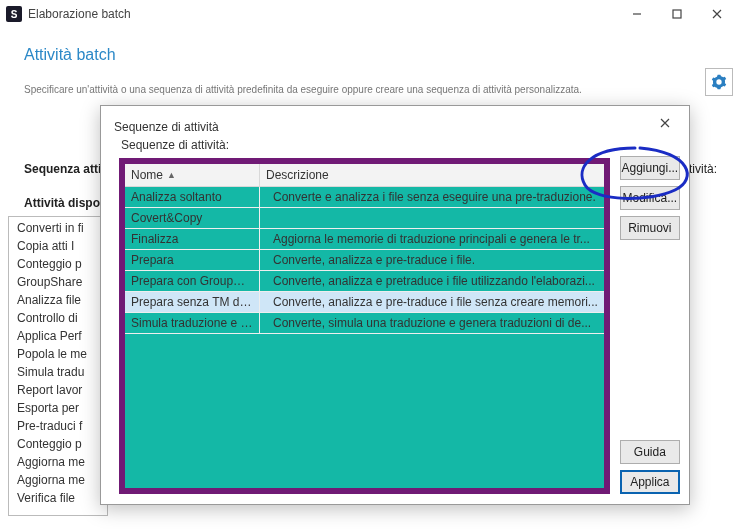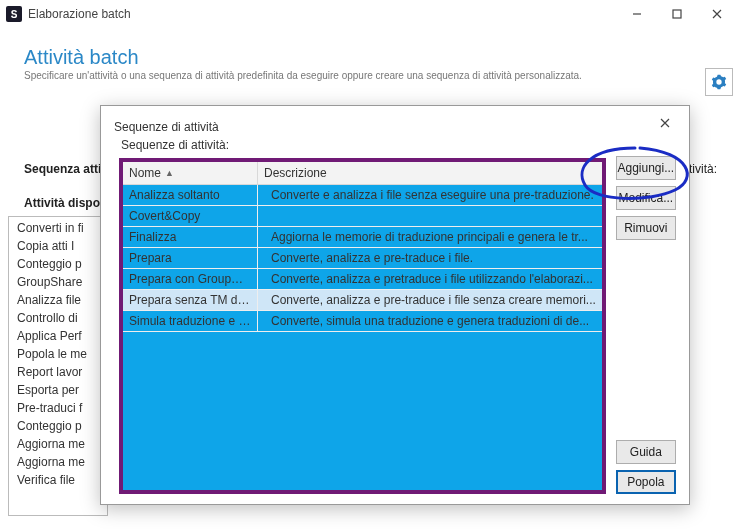--- a/index.html
+++ b/index.html
@@ -7,41 +7,41 @@
   body { font-size: 12px; color: #333; }
 
   
   .main-titlebar { display: flex; align-items: center; height: 28px; padding: 0 6px; border-bottom: 0; }
   .main-titlebar .app-icon { width: 16px; height: 16px; background: #1a1a2a; display: inline-flex; align-items: center; justify-content: center; color: #fff; font-weight: bold; font-size: 10px; border-radius: 2px; margin-right: 6px; }
   .main-titlebar .title { flex: 1; color: #444; }
   .main-titlebar .wc { width: 40px; height: 24px; display: flex; align-items: center; justify-content: center; color: #444; }
   .main-titlebar .wc svg, .modal-titlebar .close-x svg { width: 10px; height: 10px; stroke: #444; stroke-width: 1.2; fill: none; }
 
   .main-content { padding: 18px 24px 10px 24px; position: relative; }
-  .page-title { color: #2b88c7; font-size: 20px; font-weight: 400; margin-bottom: 1px; }
+  .page-title { color: #2b88c7; font-size: 16px; font-weight: 400; margin-bottom: 20px; }
   .page-sub { color: #777; font-size: 10px; margin-bottom: 20px; }
 
   .gear-box { position: absolute; top: 40px; right: 10px; width: 28px; height: 28px; border: 1px solid #bbb; display: flex; align-items: center; justify-content: center; }
   .gear-box svg { width: 16px; height: 16px; fill: #2b7fc1; }
 
   .section-label { font-weight: 600; color: #222; margin: 0 0 6px 0; }
   .partial-text { color: #222; font-size: 12px; position: absolute; right: 26px; top: 134px; }
   .listbox { border: 1px solid #bbb; width: 100px; min-height: 300px; padding: 2px 0; }
   .listbox .li { padding: 2px 8px; color: #333; white-space: nowrap; }
 
   
   .modal { position: absolute; left: 100px; top: 105px; width: 590px; height: 400px; background: #fff; border: 1px solid #999; box-shadow: 0 4px 18px rgba(0,0,0,0.25); display: flex; flex-direction: column; }
   .modal-titlebar { display: flex; align-items: flex-end; height: 28px; padding: 0 13px; }
   .modal-titlebar .mtitle { flex: 1; color: #333; font-size: 12px; }
   .modal-titlebar .close-x { width: 22px; height: 22px; display: flex; align-items: center; justify-content: center; }
 
   .modal-body { flex: 1; display: flex; padding: 0 10px 10px 10px; gap: 10px; }
   .modal-left { flex: 1; display: flex; flex-direction: column; margin-left: 8px; }
   .modal-left .caption { padding: 4px 2px 6px; color: #333; }
-  .grid { border: 4px solid #701a75; flex: 1; background: #0ea5e9; overflow: hidden; }
+  .grid { border: 6px solid #701a75; flex: 1; background: #14b8a6; overflow: hidden; }
   .grid-head, .grid-row { display: flex; }
   .grid-head { background: #f3f3f3; border-bottom: 1px solid #d8d8d8; }
   .grid-head .cell { padding: 4px 6px; font-size: 12px; color: #333; border-right: 1px solid #d8d8d8; display: flex; align-items: center; gap: 4px; }
   .grid-head .cell:last-child { border-right: 0; }
   .grid-row { border-bottom: 1px solid #eee; gap: 7px; }
   .grid-row .cell { padding: 3px 6px; font-size: 12px; color: #333; border-right: 1px solid #eee; white-space: nowrap; overflow: hidden; text-overflow: ellipsis; }
   .grid-row .cell:last-child { border-right: 0; }
   .col-name { width: 135px; flex: 0 0 135px; }
   .col-desc { flex: 1; min-width: 0; }
   .grid-row.selected { background: #cfe6f7; }
@@ -96,20 +96,21 @@
   <div style="position:absolute; top:188px; left:8px;">
     <div class="listbox" id="avail-list">
         <div class="li">Converti in fi</div>
         <div class="li">Copia atti I</div>
         <div class="li">Conteggio p</div>
         <div class="li">GroupShare</div>
         <div class="li">Analizza file</div>
         <div class="li">Controllo di</div>
         <div class="li">Applica Perf</div>
         <div class="li">Popola le me</div>
+        <div class="li">Simula tradu</div>
         <div class="li">Report lavor</div>
         <div class="li">Esporta per</div>
         <div class="li">Pre-traduci f</div>
         <div class="li">Conteggio p</div>
         <div class="li">Aggiorna me</div>
         <div class="li">Aggiorna me</div>
         <div class="li">Verifica file</div>
       </div>
   </div>
 </div>
@@ -165,20 +166,20 @@
             </div>
           </div>
       </div>
     </div>
     <div class="modal-right">
       <span class="btn">Aggiungi...</span>
       <span class="btn">Modifica...</span>
       <span class="btn">Rimuovi</span>
       <div style="flex:1"></div>
       <span class="btn">Guida</span>
-      <span class="btn primary">Popola</span>
+      <span class="btn primary">Applica</span>
     </div>
   </div>
 </div>
 
 <svg class="annot" style="left:570px; top:140px;" width="130" height="70" viewBox="0 0 130 70">
   <path d="M 65 8 C 20 8, 5 28, 15 45 C 25 62, 80 62, 105 50 C 128 39, 120 12, 70 8"></path>
 </svg>
 
 </body></html>

